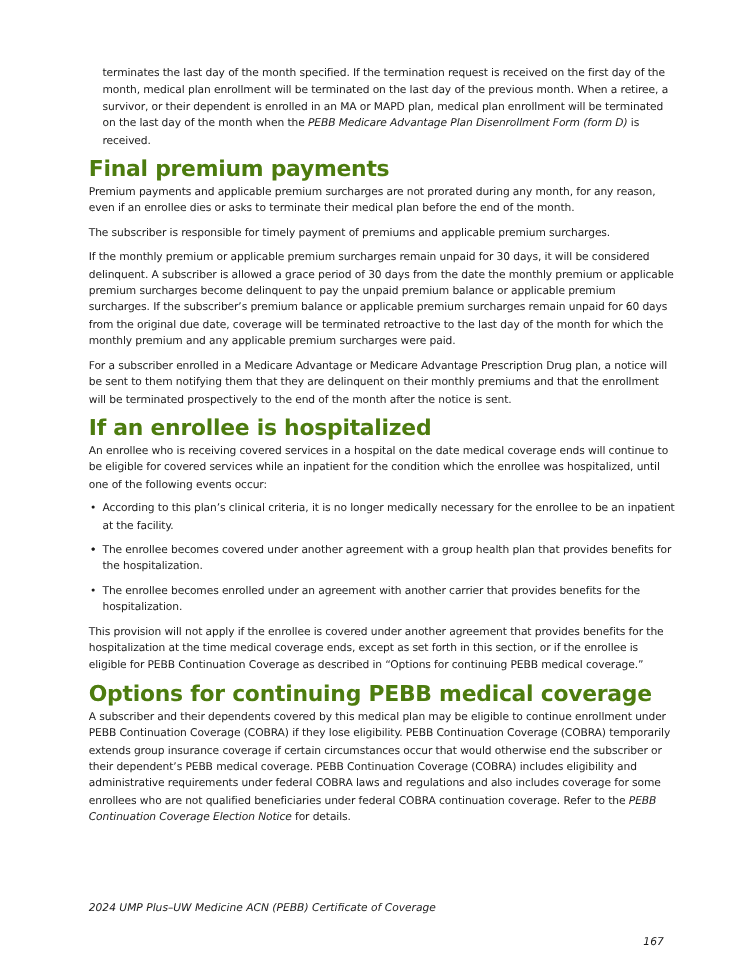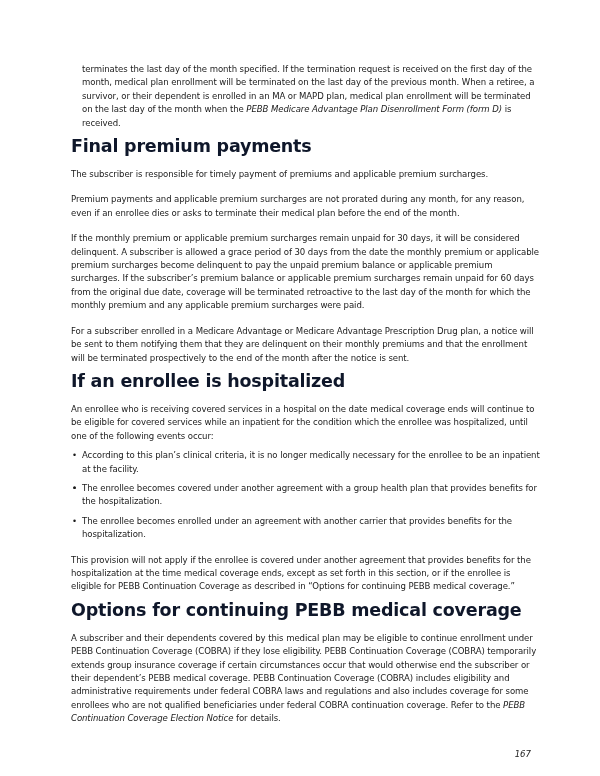--- a/index.html
+++ b/index.html
@@ -2,25 +2,25 @@
 <html><head>
 <meta charset="utf-8">
 <style>
   html, body { margin: 0; padding: 0; background: #ffffff; }
   body {
     width: 600px; height: 776px; position: relative; overflow: hidden;
     font-family: "DejaVu Sans", sans-serif; color: #1a1a1a;
   }
   .page { position: absolute; left: 71px; top: 51px; width: 470px; }
   p {
-    margin: 12px 0 6px 0; font-size: 8.55px; line-height: 13.4px; letter-spacing: -0.08px;
+    margin: 2px 0 6px 0; font-size: 8.55px; line-height: 13.4px; letter-spacing: -0.08px;
   }
   .indent { padding-left: 11px; }
   h2 {
-    margin: 1px 0 1px 0; font-size: 17.5px; line-height: 20px; font-weight: bold; letter-spacing: -0.2px; color: #0f172a;
+    margin: 1px 0 1px 0; font-size: 17.5px; line-height: 20px; font-weight: bold; letter-spacing: -0.2px; color: #4d7c0f;
   }
   ul { margin: 0 0 6px 0; padding: 0; list-style: none; }
   li {
     position: relative; padding-left: 11px; font-size: 8.55px; line-height: 13.4px; margin-bottom: 6px; letter-spacing: -0.08px;
   }
   li .bullet { position: absolute; left: 1px; top: 0; }
   .footer {
     position: absolute; left: 71px; top: 721px; width: 460px;
     font-size: 8.55px; line-height: 13px; font-style: italic; color: #1a1a1a;
   }
@@ -29,34 +29,35 @@
 </style>
 </head>
 <body>
 
 <div class="page">
 
   <p class="indent"><span>terminates the last day of the month specified. If the termination request is received on the first day of the month, medical plan enrollment will be terminated on the last day of the previous month. When a retiree, a survivor, or their dependent is enrolled in an MA or MAPD plan, medical plan enrollment will be terminated on the last day of the month when the </span><i>PEBB Medicare Advantage Plan Disenrollment Form (form D)</i><span> is received.</span></p>
 
 
   <h2>Final premium payments</h2>
+  <p>Premium payments and applicable premium surcharges are not prorated during any month, for any reason, even if an enrollee dies or asks to terminate their medical plan before the end of the month.</p>
   <p>The subscriber is responsible for timely payment of premiums and applicable premium surcharges.</p>
-  <p>Premium payments and applicable premium surcharges are not prorated during any month, for any reason, even if an enrollee dies or asks to terminate their medical plan before the end of the month.</p>
   <p>If the monthly premium or applicable premium surcharges remain unpaid for 30 days, it will be considered delinquent. A subscriber is allowed a grace period of 30 days from the date the monthly premium or applicable premium surcharges become delinquent to pay the unpaid premium balance or applicable premium surcharges. If the subscriber’s premium balance or applicable premium surcharges remain unpaid for 60 days from the original due date, coverage will be terminated retroactive to the last day of the month for which the monthly premium and any applicable premium surcharges were paid.</p>
   <p>For a subscriber enrolled in a Medicare Advantage or Medicare Advantage Prescription Drug plan, a notice will be sent to them notifying them that they are delinquent on their monthly premiums and that the enrollment will be terminated prospectively to the end of the month after the notice is sent.</p>
 
   <h2>If an enrollee is hospitalized</h2>
   <p>An enrollee who is receiving covered services in a hospital on the date medical coverage ends will continue to be eligible for covered services while an inpatient for the condition which the enrollee was hospitalized, until one of the following events occur:</p>
   <ul>
     <li><span class="bullet">•</span><span>According to this plan’s clinical criteria, it is no longer medically necessary for the enrollee to be an inpatient at the facility.</span></li>
     <li><span class="bullet">•</span></li>
     <li><span class="bullet">•</span><span>The enrollee becomes covered under another agreement with a group health plan that provides benefits for the hospitalization.</span></li>
     <li><span class="bullet">•</span><span>The enrollee becomes enrolled under an agreement with another carrier that provides benefits for the hospitalization.</span></li>
   </ul>
   <p>This provision will not apply if the enrollee is covered under another agreement that provides benefits for the hospitalization at the time medical coverage ends, except as set forth in this section, or if the enrollee is eligible for PEBB Continuation Coverage as described in “Options for continuing PEBB medical coverage.”</p>
 
   <h2>Options for continuing PEBB medical coverage</h2>
   <p><span>A subscriber and their dependents covered by this medical plan may be eligible to continue enrollment under PEBB Continuation Coverage (COBRA) if they lose eligibility. PEBB Continuation Coverage (COBRA) temporarily extends group insurance coverage if certain circumstances occur that would otherwise end the subscriber or their dependent’s PEBB medical coverage. PEBB Continuation Coverage (COBRA) includes eligibility and administrative requirements under federal COBRA laws and regulations and also includes coverage for some enrollees who are not qualified beneficiaries under federal COBRA continuation coverage. Refer to the </span><i>PEBB Continuation Coverage Election Notice</i><span> for details.</span></p>
 </div>
 
 <div class="footer">
+  <span>2024 UMP Plus–UW Medicine ACN (PEBB) Certificate of Coverage</span>
   <span class="pg">167</span>
 </div>
 
 </body></html>

